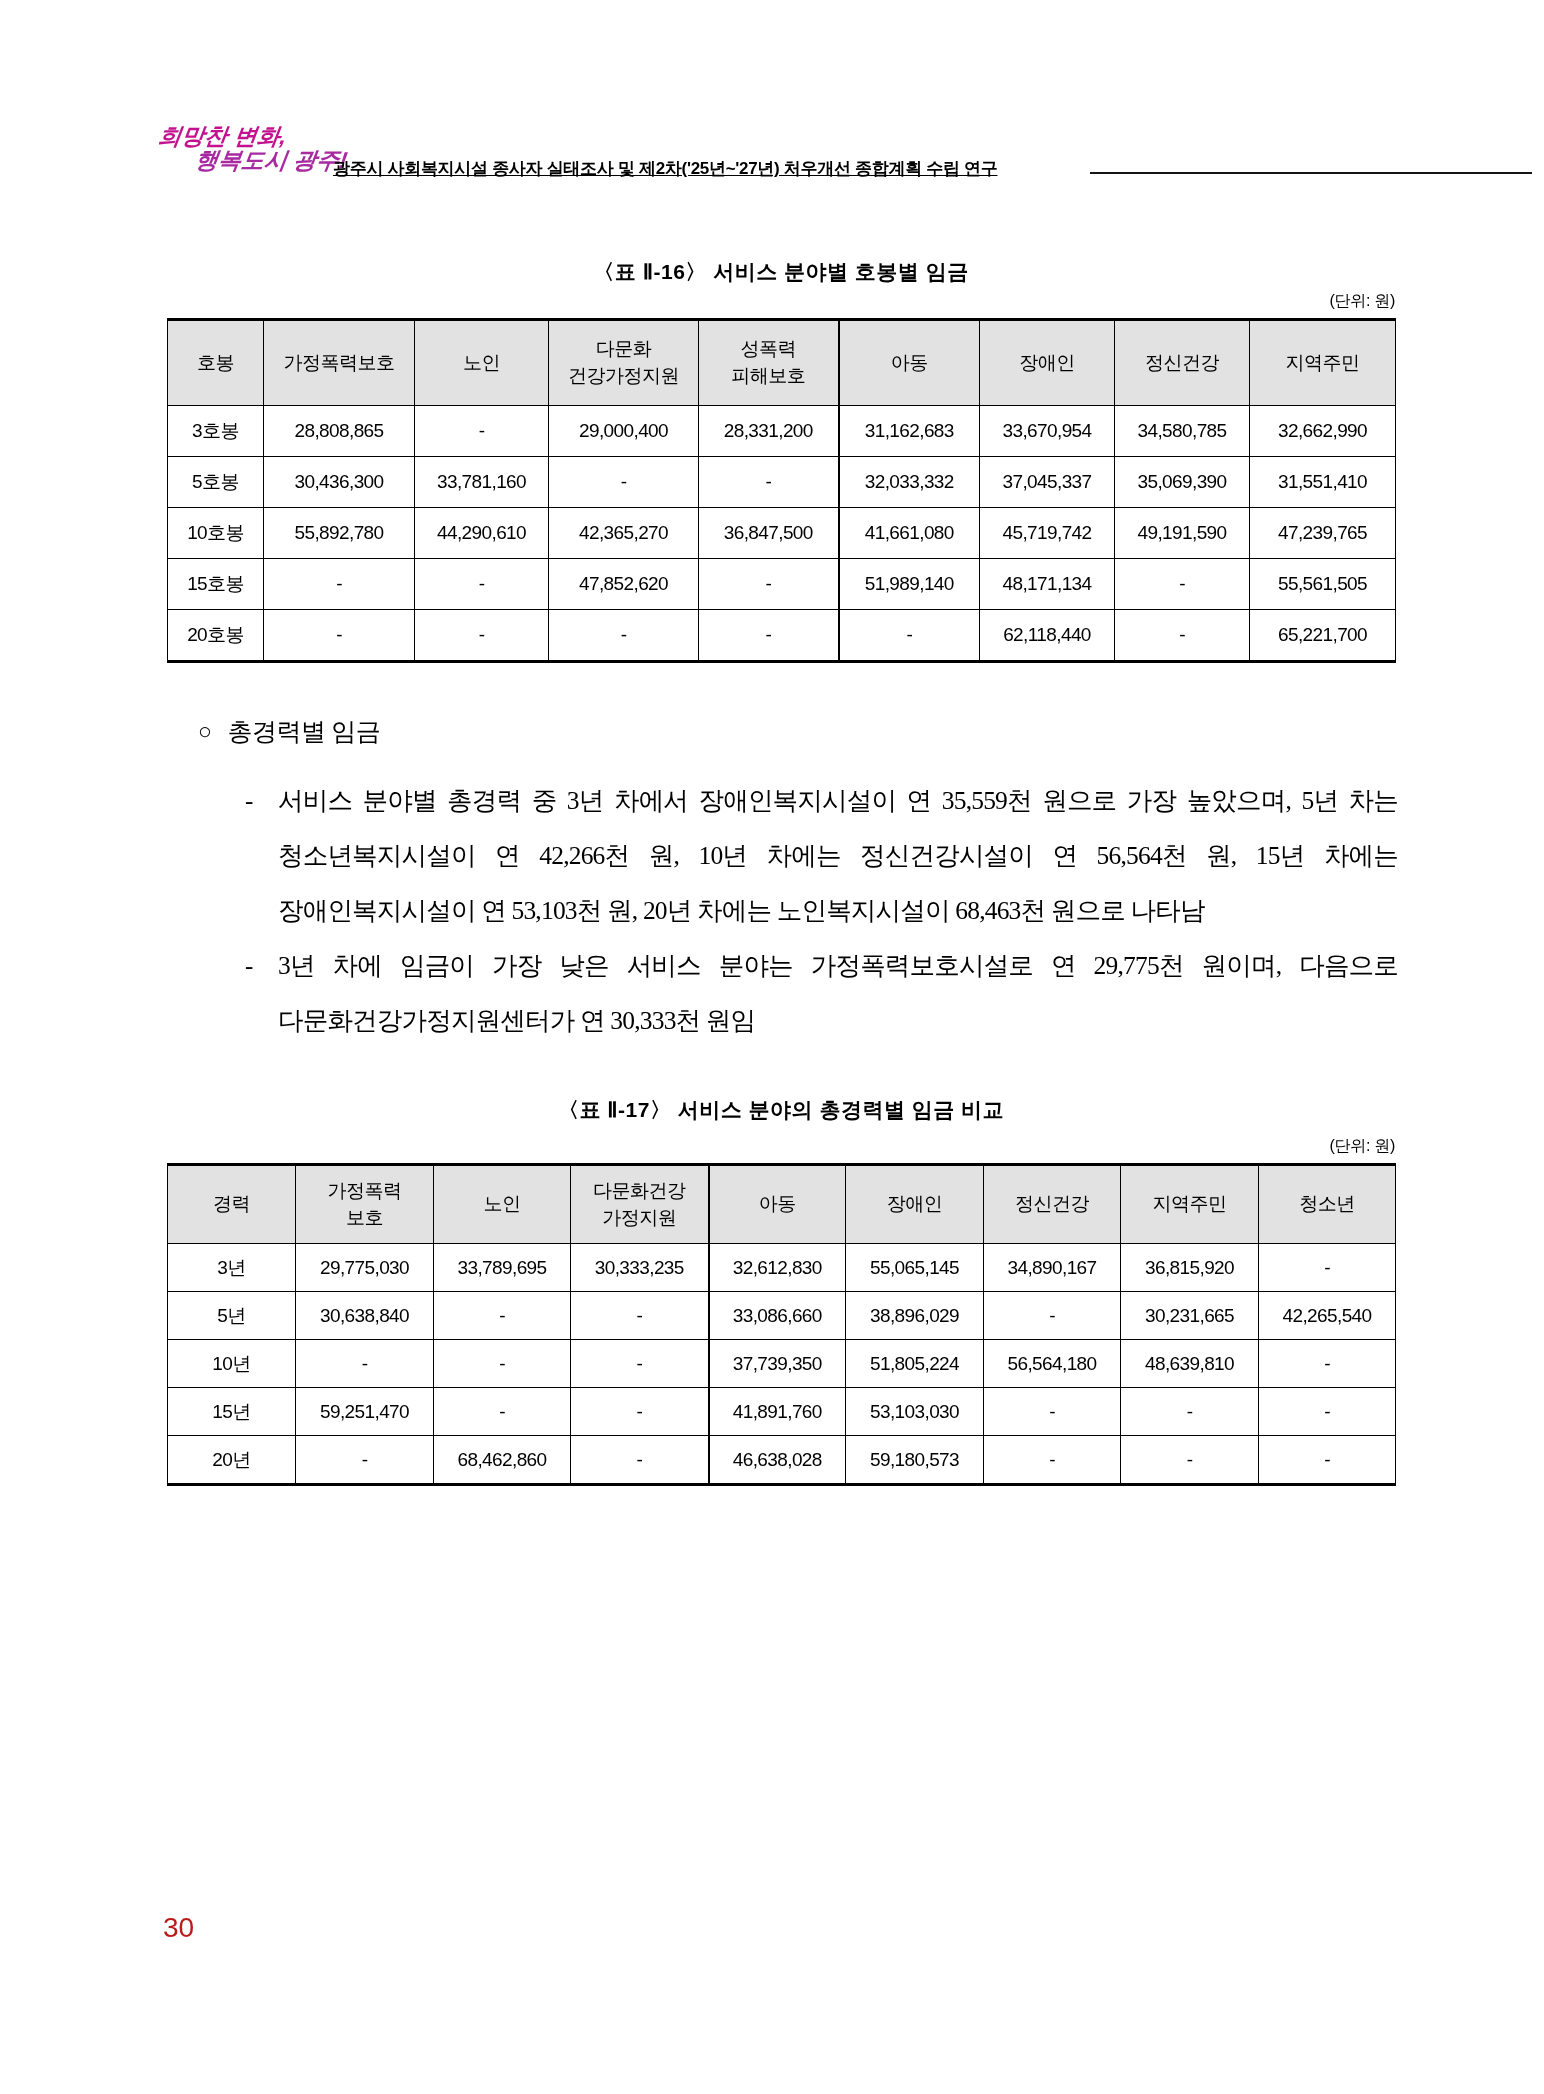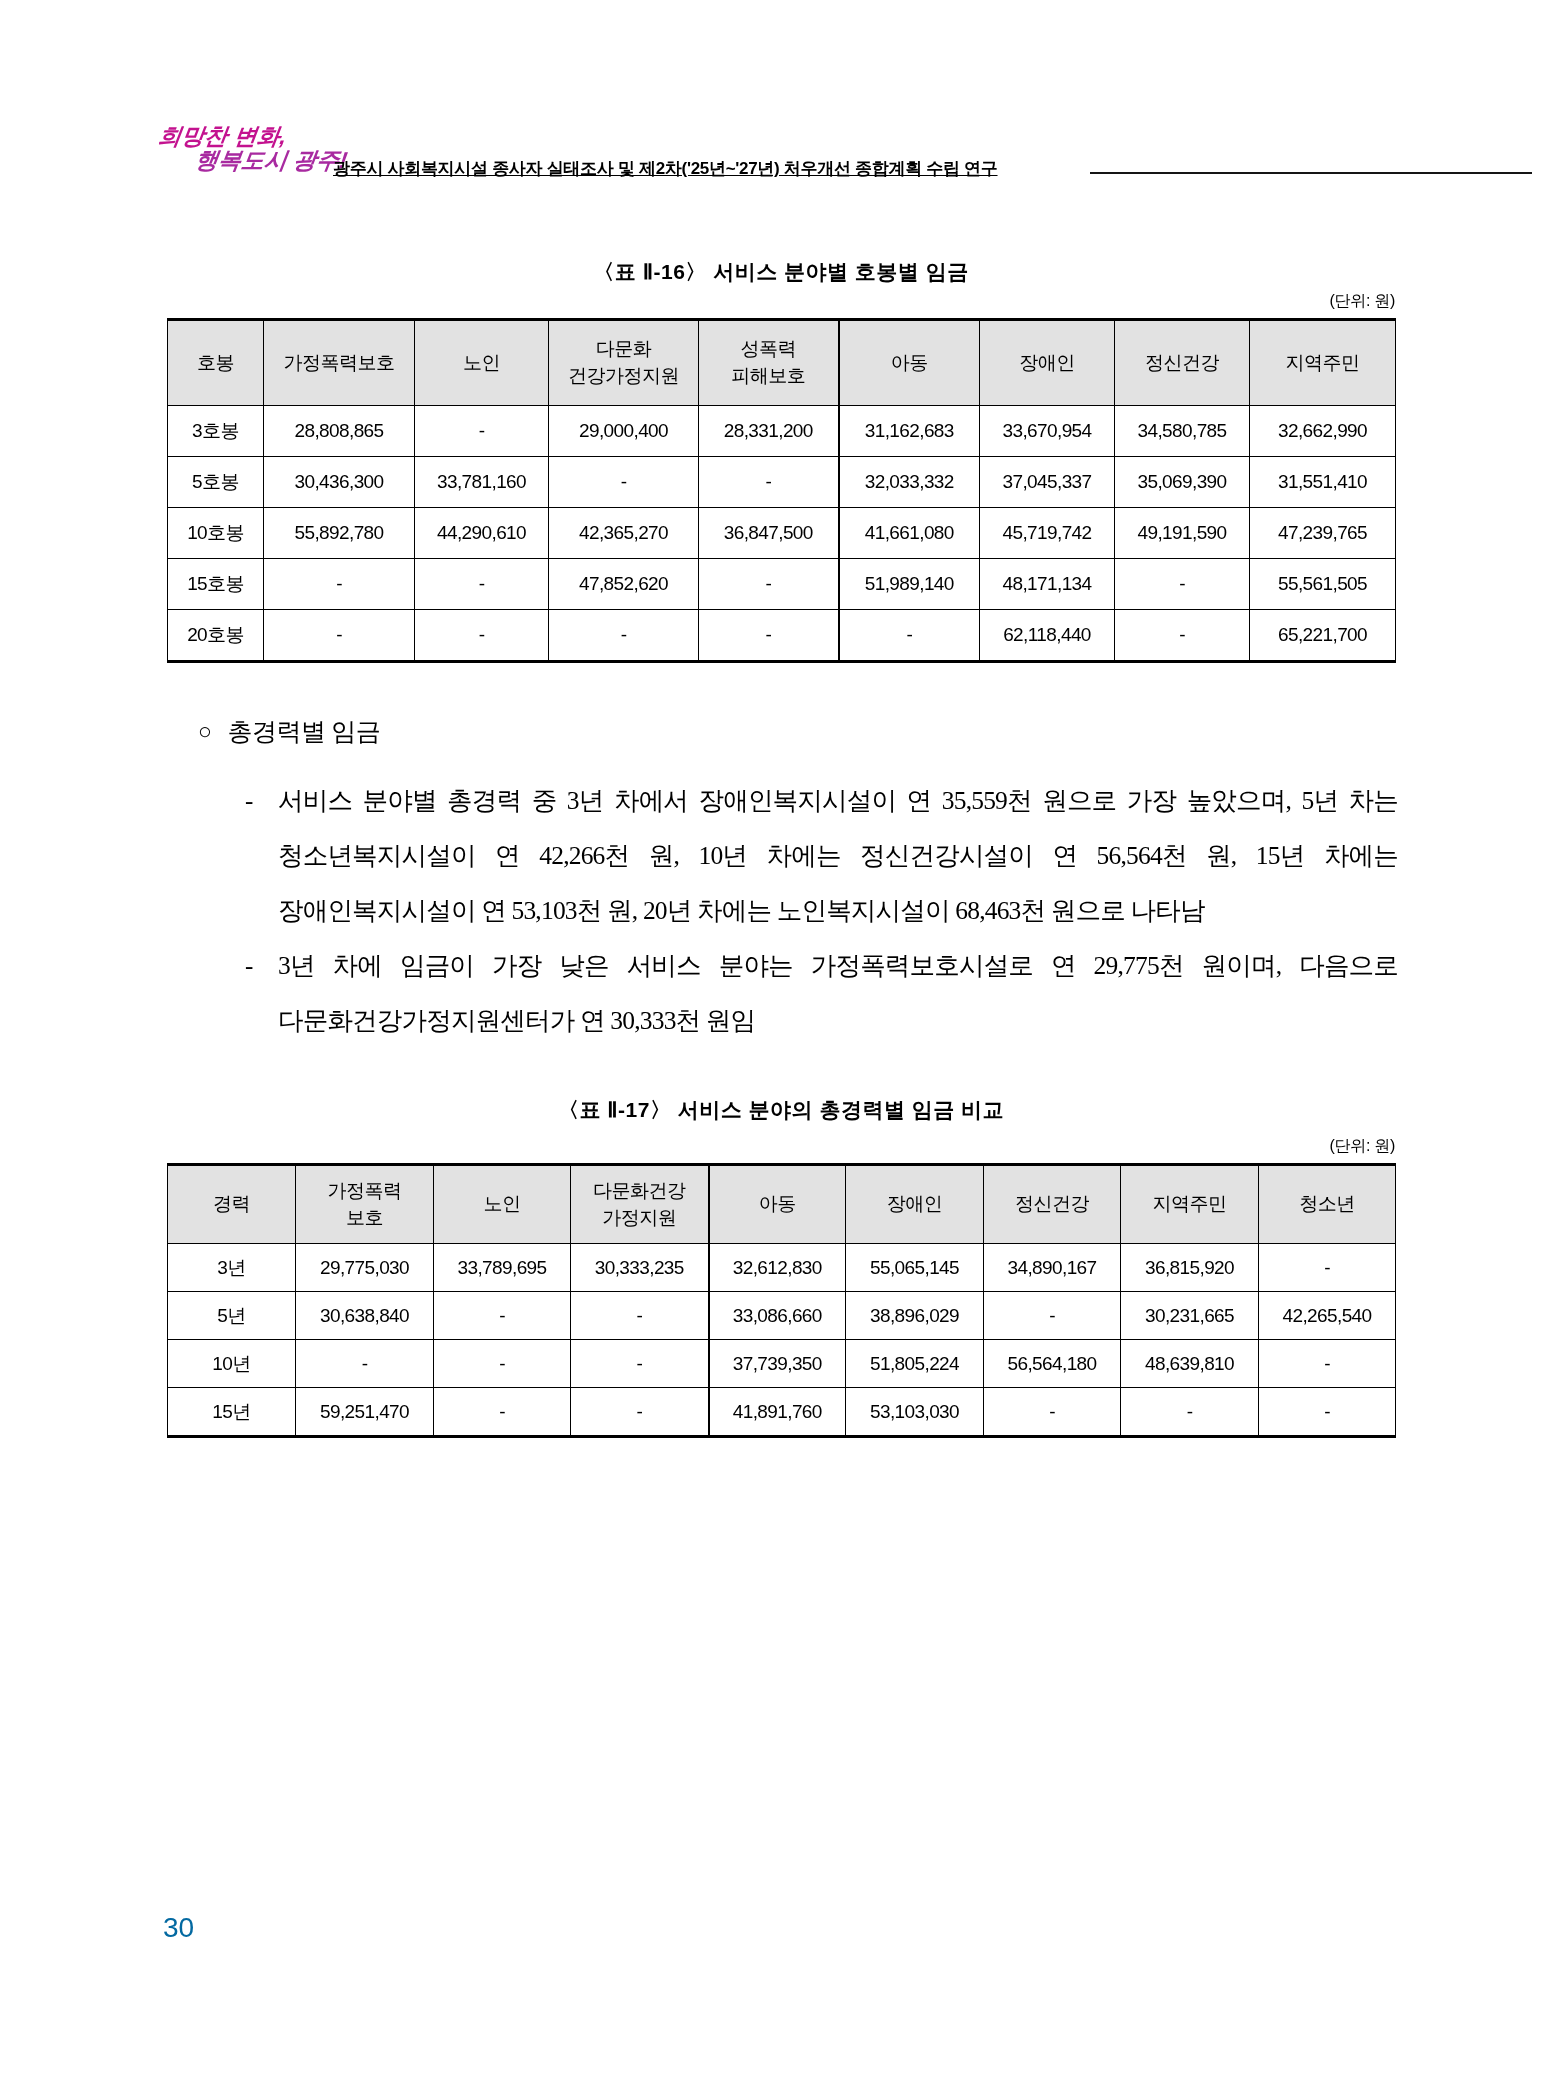--- a/index.html
+++ b/index.html
@@ -95,21 +95,21 @@
     width: 1120px;
     font-size: 25.5px; line-height: 55px;
     letter-spacing: -0.8px;
     text-align: justify;
     word-break: keep-all;
   }
 
   
   .page-num {
     position: absolute; left: 163px; top: 1912px;
-    font-size: 28px; color: #0369a1;
+    font-size: 28px; color: #b91c1c;
     font-family: "Liberation Sans", sans-serif;
   }
 </style>
 </head>
 <body>
 
 <div class="page">
 
   <div class="logo">
     <div class="logo-l1">희망찬 변화,</div>
@@ -292,18 +292,29 @@
         <td>15년</td>
         <td>59,251,470</td>
         <td>-</td>
         <td>-</td>
         <td class="thick-left">41,891,760</td>
         <td>53,103,030</td>
         <td>-</td>
         <td>-</td>
         <td>-</td>
       </tr>
+      <tr>
+        <td>20년</td>
+        <td>-</td>
+        <td>68,462,860</td>
+        <td>-</td>
+        <td class="thick-left">46,638,028</td>
+        <td>59,180,573</td>
+        <td>-</td>
+        <td>-</td>
+        <td>-</td>
+      </tr>
     </tbody>
   </table>
 
   <div class="page-num">30</div>
 
 </div>
 
 </body></html>

